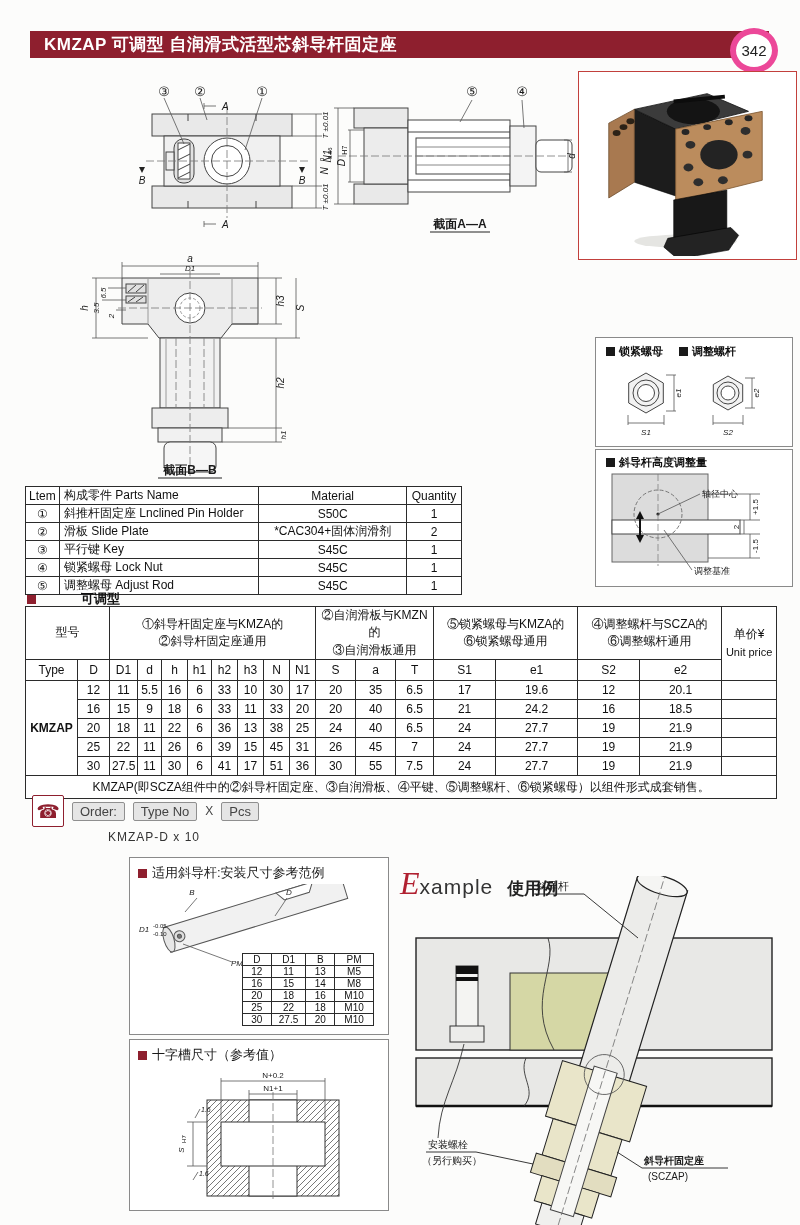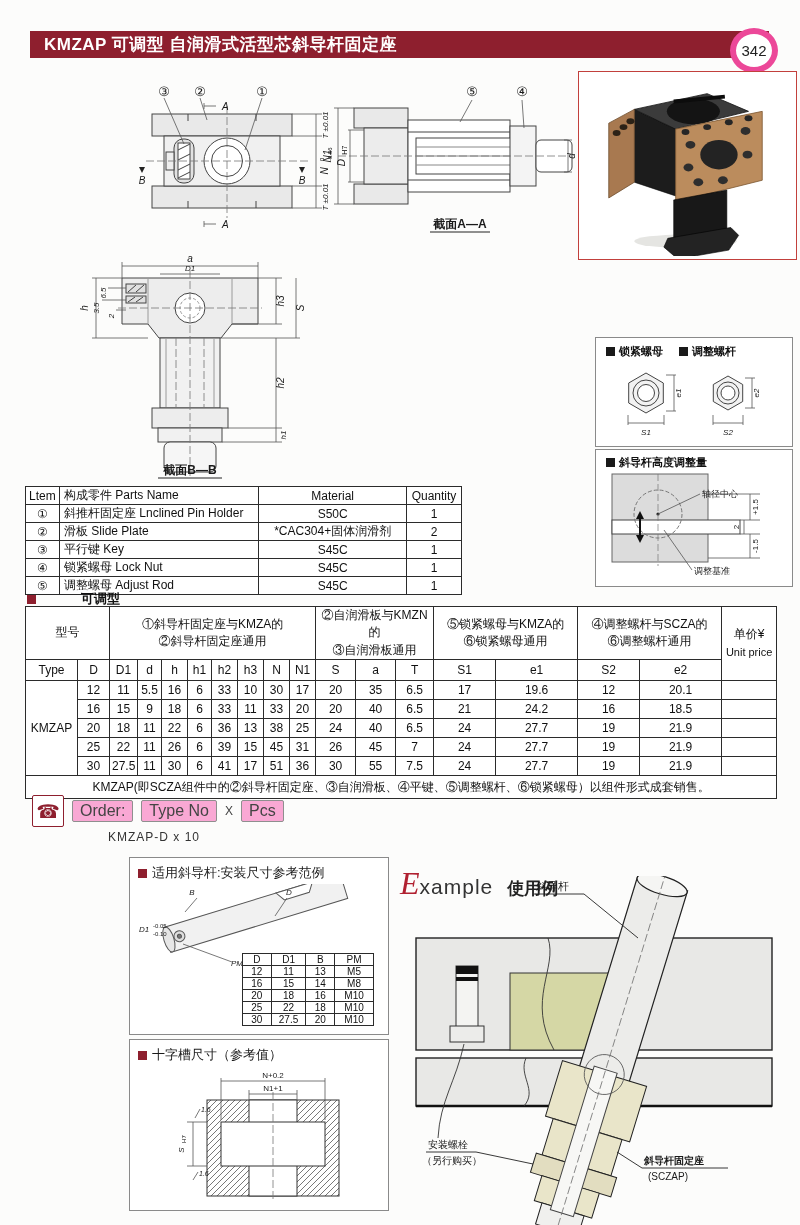--- a/index.html
+++ b/index.html
@@ -21,33 +21,33 @@
   
   table{border-collapse:collapse;background:#fff;}
   td{border:1px solid #2b2b2b;font-size:12px;color:#111;text-align:center;padding:0 2px;}
   .parts td{height:15px;}
   .parts .left, .parts tr td:nth-child(2){text-align:left;padding-left:4px;}
   .spec td{height:18px;}
   .spec .gh{font-size:12px;line-height:1.45;height:44px;}
   .spec .sh td{height:20px;}
   .spec .note-row td{height:22px;font-size:12px;}
   .pintab td{font-size:10px;height:11px;padding:0 2px;}
-  .lead{font-weight:normal;}
+  .lead{font-weight:bold;}
   
   svg text{font-family:"Liberation Sans",sans-serif;}
   .dimt{font-size:10px;font-style:italic;fill:#1a1a1a;}
   .dims{font-size:8px;font-style:italic;fill:#1a1a1a;}
   .cjk{font-size:10px;fill:#1a1a1a;}
   .cap{font-size:12px;font-weight:bold;fill:#1a1a1a;}
   .callout{font-size:13px;fill:#1a1a1a;}
   
   .orderline{display:flex;align-items:center;gap:8px;}
   .phonebox{width:30px;height:30px;border:1.5px solid #8e1f2e;border-radius:2px;display:flex;
      align-items:center;justify-content:center;color:#8e1f2e;font-size:19px;background:#fff;}
-  .obox{border:1px solid #8f8f8f;border-radius:2px;padding:1px 7px;font-size:16px;color:#444;background:#f9a8d4;}
+  .obox{border:1px solid #8f8f8f;border-radius:2px;padding:1px 7px;font-size:13px;color:#444;background:#e5e5e5;}
   .oplain{font-size:12px;color:#444;}
   .oexample{font-size:12px;color:#333;margin:3px 0 0 76px;letter-spacing:1px;}
   
   .exh{display:flex;align-items:baseline;}
   .exh .bigE{font-family:"Liberation Serif",serif;font-style:italic;color:#b02030;font-size:32px;line-height:1;}
   .exh .rest{font-size:21px;color:#333;letter-spacing:1px;margin-top:32px;}
   .exh .cn{font-size:17px;font-weight:bold;color:#222;margin-left:14px;}
   .seclabel{display:flex;align-items:center;gap:4px;font-size:13px;font-weight:bold;color:#111;}
 </style>
 </head>

